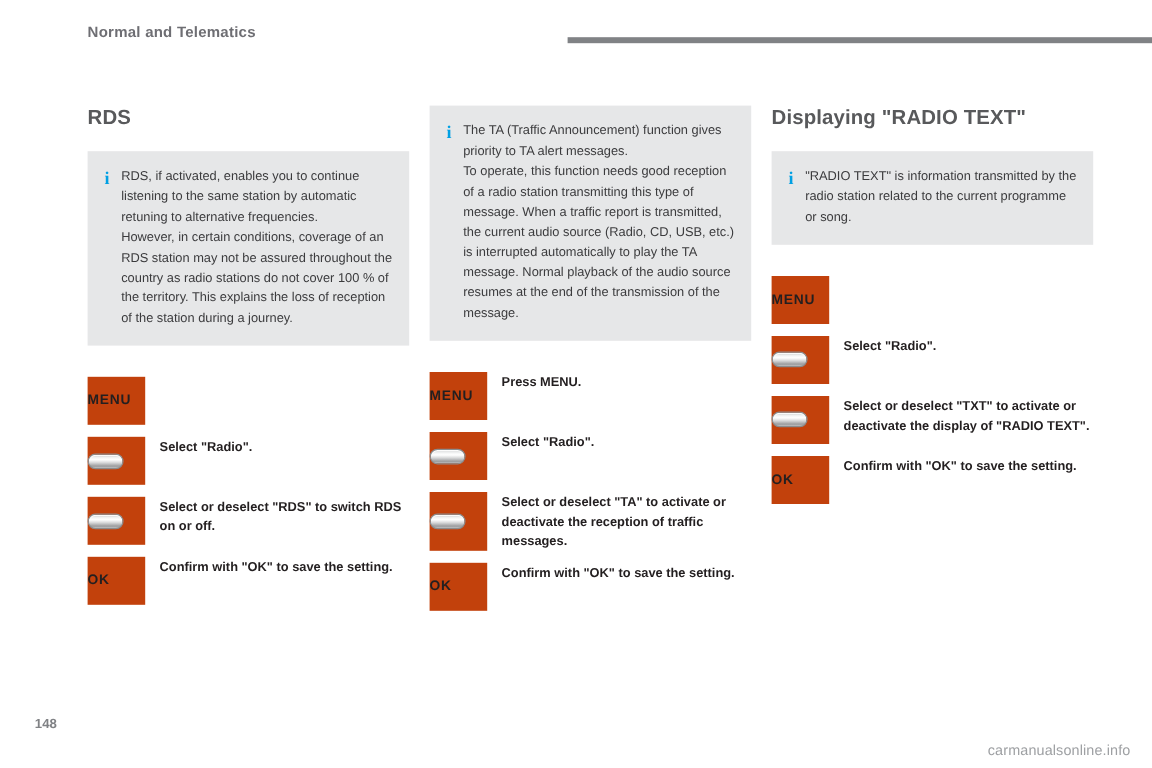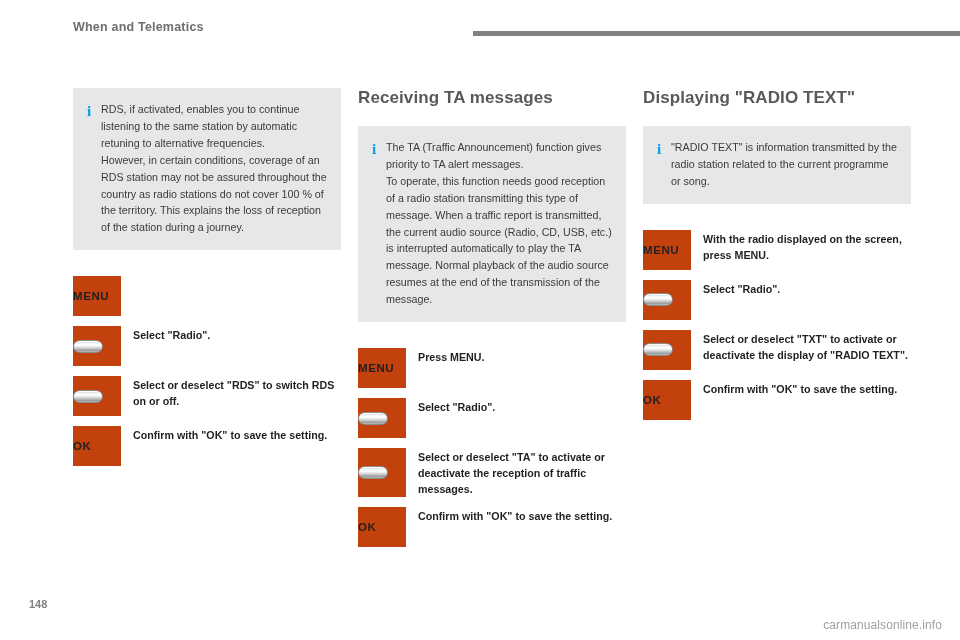--- a/index.html
+++ b/index.html
@@ -136,25 +136,26 @@
     font-size: 12px;
     color: #9ea0a3;
     letter-spacing: 0.1px;
     font-family: "Liberation Sans", sans-serif;
   }
 </style>
 </head>
 <body>
 
 <div class="header">
-  <div class="header-title">When and Telematics</div>
+  <div class="header-title">Normal and Telematics</div>
   <div class="header-rule"></div>
 </div>
 
 <div class="col col-1">
+  <h2 class="col-heading">RDS</h2>
 
   <div class="info-box">
     <div class="info-icon">i</div>
     <div class="info-text">RDS, if activated, enables you to continue listening to the same station by automatic retuning to alternative frequencies.
 However, in certain conditions, coverage of an RDS station may not be assured throughout the country as radio stations do not cover 100 % of the territory. This explains the loss of reception of the station during a journey.</div>
   </div>
 
   <div class="steps">
     <div class="step">
       <div class="step-key">
@@ -179,21 +180,20 @@
     <div class="step">
       <div class="step-key">
         <span class="key-label">OK</span>
       </div>
       <div class="step-text">Confirm with "OK" to save the setting.</div>
     </div>
   </div>
 </div>
 
 <div class="col col-2">
-  <h2 class="col-heading">Receiving TA messages</h2>
 
   <div class="info-box">
     <div class="info-icon">i</div>
     <div class="info-text">The TA (Traffic Announcement) function gives priority to TA alert messages.
 To operate, this function needs good reception of a radio station transmitting this type of message. When a traffic report is transmitted, the current audio source (Radio, CD, USB, etc.) is interrupted automatically to play the TA message. Normal playback of the audio source resumes at the end of the transmission of the message.</div>
   </div>
 
   <div class="steps">
     <div class="step">
       <div class="step-key">
@@ -231,21 +231,20 @@
   <div class="info-box">
     <div class="info-icon">i</div>
     <div class="info-text">"RADIO TEXT" is information transmitted by the radio station related to the current programme or song.</div>
   </div>
 
   <div class="steps">
     <div class="step">
       <div class="step-key">
         <span class="key-label">MENU</span>
       </div>
-      <div class="step-text">With the radio displayed on the screen, press MENU.</div>
     </div>
 
     <div class="step">
       <div class="step-key">
         <span class="key-dial"></span>
       </div>
       <div class="step-text">Select "Radio".</div>
     </div>
 
     <div class="step">

